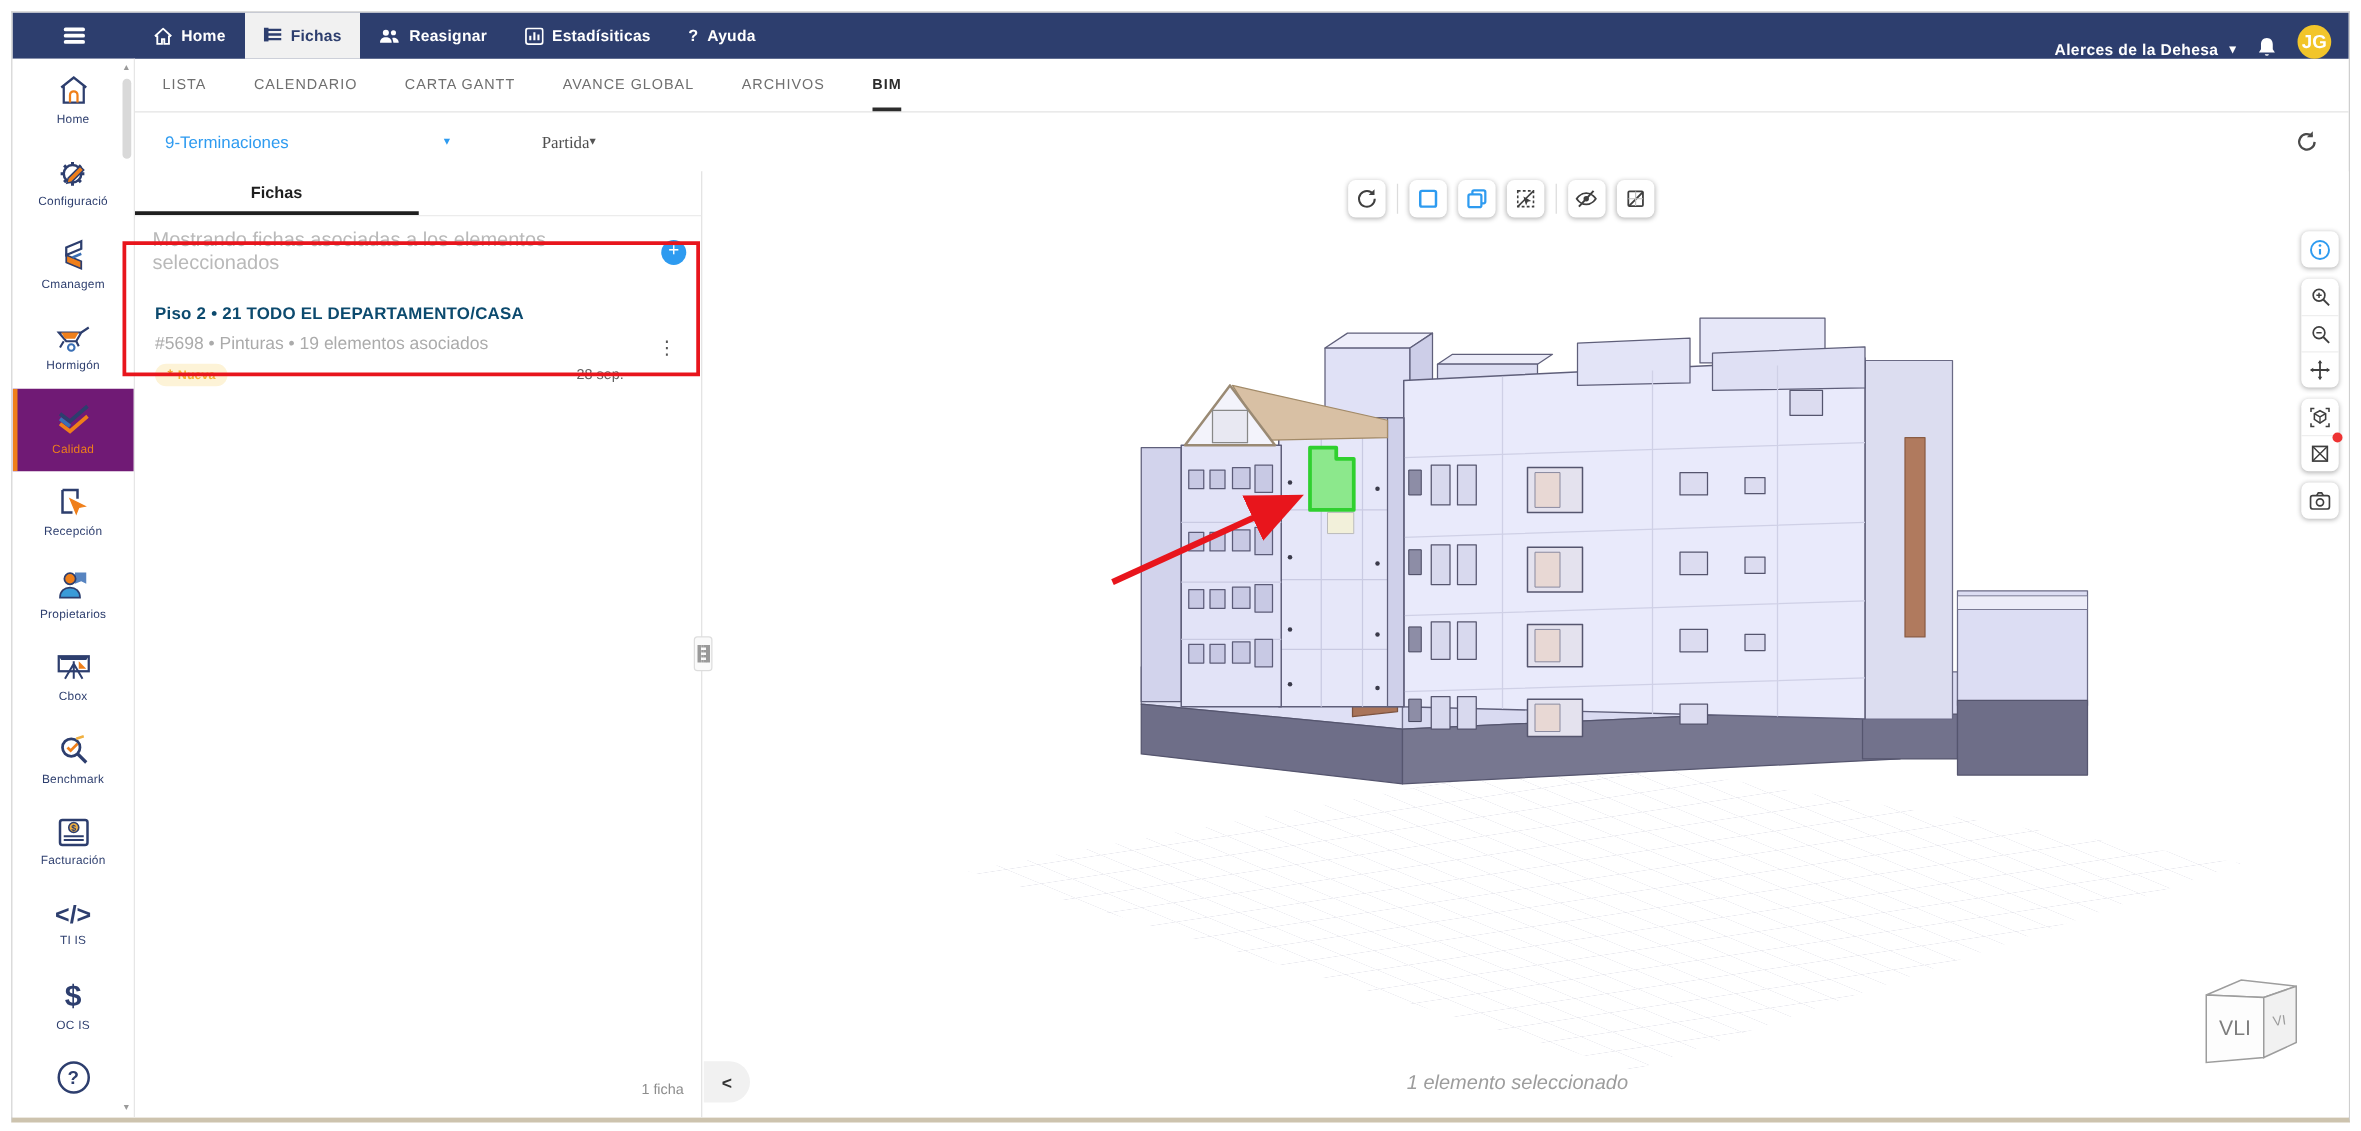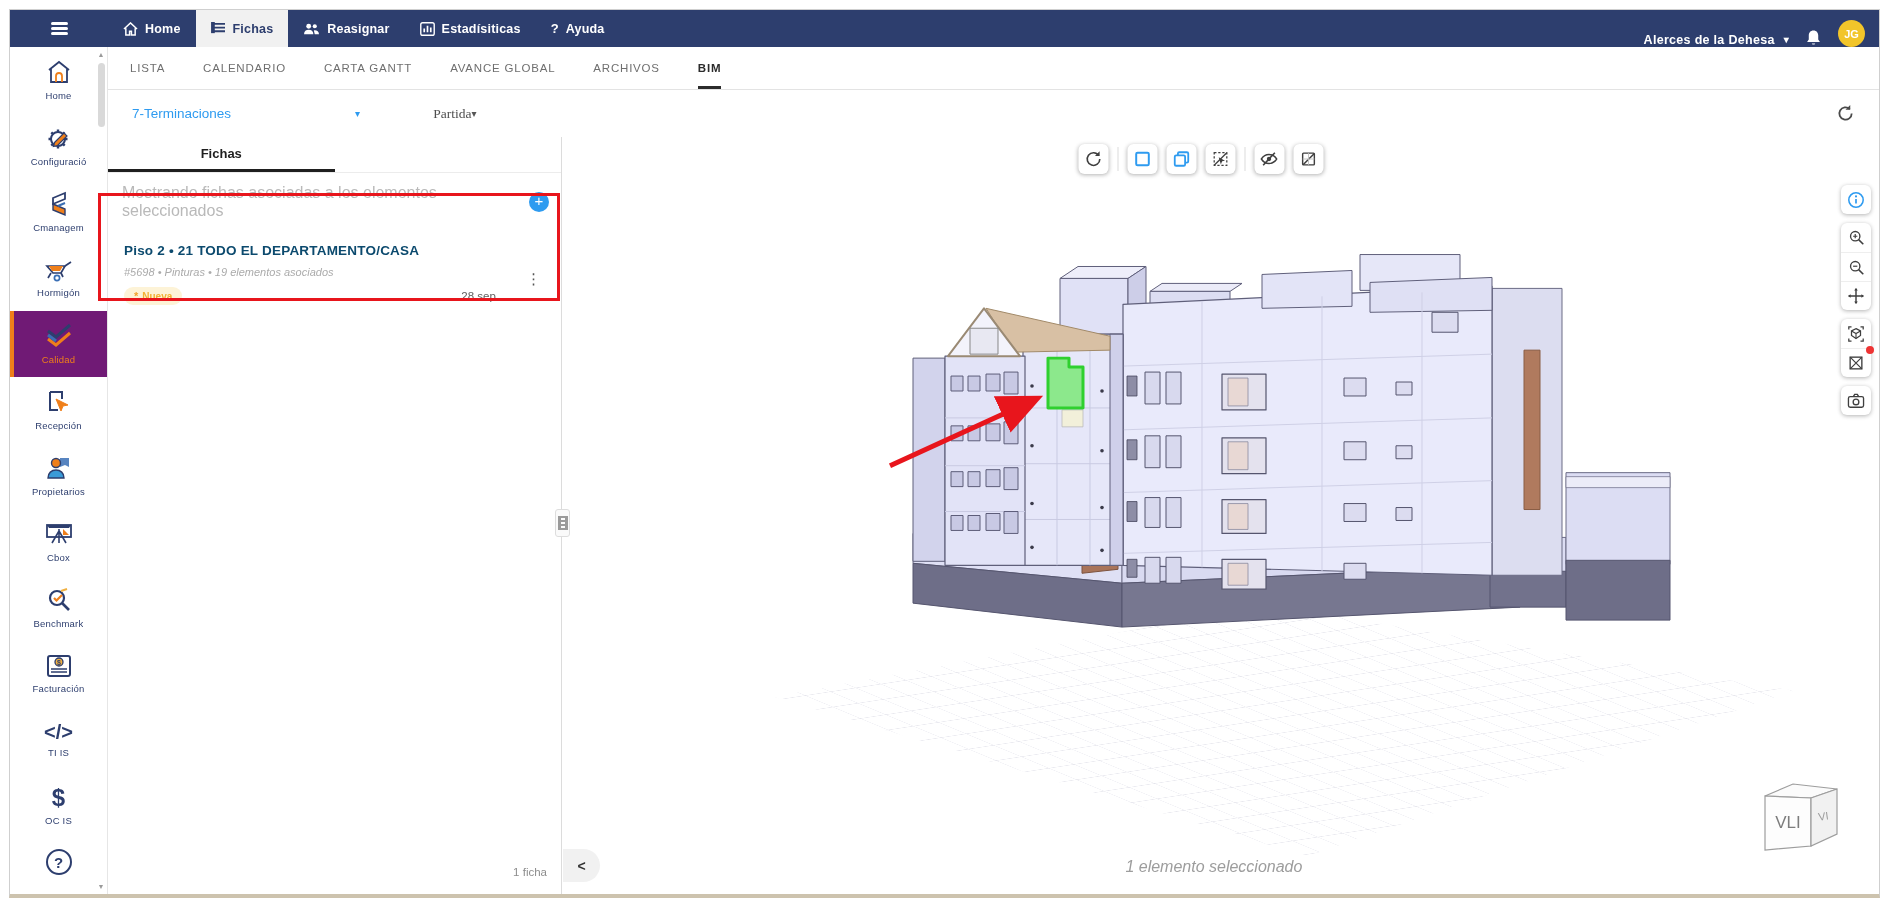--- a/index.html
+++ b/index.html
@@ -14,21 +14,21 @@
   .menu-zone { width:98px; display:flex; align-items:center; justify-content:center; cursor:pointer; }
   .hamburger span { display:block; width:17px; height:2.6px; background:#fff; border-radius:2px; margin:2.6px 0; }
   .nav-items { display:flex; align-items:stretch; }
   .nav-item { display:flex; align-items:center; gap:7px; padding:0 15px; font-size:12.5px; font-weight:700; letter-spacing:.2px; cursor:pointer; }
   .nav-item.active { background:#f1f1f1; color:#2d3e6e; }
   .nav-item svg { display:block; }
   .topnav-right { margin-left:auto; display:flex; align-items:flex-end; gap:16px; padding-right:14px; }
   .project-selector { display:flex; align-items:center; gap:9px; font-size:12.5px; font-weight:700; letter-spacing:.3px; cursor:pointer; }
   .caret { font-size:10px; line-height:1; }
   .bell { cursor:pointer; display:flex; }
-  .avatar { width:27px; height:27px; border-radius:50%; background:#f2c52a; color:#fff; display:flex; align-items:center; justify-content:center; font-size:11px; font-weight:700; cursor:pointer; }
+  .avatar { width:27px; height:27px; border-radius:50%; background:#f2c52a; color:#fff; display:flex; align-items:center; justify-content:center; font-size:15px; font-weight:700; cursor:pointer; }
 
   
   .app-body { flex:1; display:flex; min-height:0; }
 
   
   .rail { width:98px; flex:none; border-right:1px solid #e6e6e6; position:relative; background:#fff; overflow:hidden; }
   .rail-item { height:66px; display:flex; flex-direction:column; align-items:center; justify-content:center; gap:5px; color:#2d3e6e; cursor:pointer; }
   .rail-item .lbl { font-size:9.5px; letter-spacing:.2px; white-space:nowrap; max-width:94px; overflow:hidden; }
   .rail-item.active { background:#701a75; color:#ef7f1a; box-shadow:inset 4px 0 0 #ef7f1a; }
   .rail-item.help { height:46px; }
@@ -58,21 +58,21 @@
   
   .panel { width:454px; flex:none; border-right:1px solid #dcdcdc; position:relative; background:#fff; }
   .panel-tabs { height:36px; display:flex; border-bottom:1px solid #ececec; }
   .ptab { width:50%; display:flex; align-items:center; justify-content:center; font-size:13px; color:#5a5a5a; border-bottom:3px solid transparent; cursor:pointer; }
   .ptab.active { color:#1f1f1f; font-weight:700; border-bottom-color:#1f1f1f; }
   .info-row { display:flex; align-items:center; gap:10px; padding:11px 12px 9px 14px; }
   .info-row .txt { font-size:16px; color:#b9b9b9; flex:1; }
   .plus-btn { width:20px; height:20px; border-radius:50%; background:#2e9bf0; color:#fff; font-size:15px; line-height:18px; text-align:center; cursor:pointer; flex:none; }
   .ficha-card { padding:14px 18px 12px 16px; position:relative; cursor:pointer; }
   .card-title { font-size:13.5px; font-weight:700; color:#0c4a6e; letter-spacing:.2px; }
-  .card-meta { font-size:11px; color:#ababab; margin-top:8px;font-style:italic; }
+  .card-meta { font-size:14px; color:#ababab; margin-top:8px; }
   .badge-row { display:flex; align-items:center; margin-top:9px; }
   .badge { background:#fdf3d7; color:#f2b135; font-size:10px; font-weight:700; border-radius:10px; padding:3px 10px; display:flex; align-items:center; gap:4px; }
   .badge .star { color:#f0a12c; font-size:11px; }
   .card-date { margin-left:auto; margin-right:44px; font-size:11.5px; color:#5f5f5f; }
   .kebab { position:absolute; right:20px; top:42px; font-size:15px; color:#555; cursor:pointer; line-height:1; }
   .panel-count { position:absolute; right:14px; bottom:16px; font-size:11.5px; color:#8d8d8d; }
 
   .collapse-btn { position:absolute; left:455px; bottom:12px; width:37px; height:33px; background:#f1f1f1;
                   border-radius:0 17px 17px 0; display:flex; align-items:center; justify-content:center;
                   font-size:14px; font-weight:700; color:#333; cursor:pointer; z-index:5; }
@@ -276,21 +276,21 @@
         <div class="mtab">LISTA</div>
         <div class="mtab">CALENDARIO</div>
         <div class="mtab">CARTA GANTT</div>
         <div class="mtab">AVANCE GLOBAL</div>
         <div class="mtab">ARCHIVOS</div>
         <div class="mtab active">BIM</div>
       </div>
 
       <div class="filter-row">
         <div class="select phase-select">
-          <span class="val">7-Terminaciones</span>
+          <span class="val">9-Terminaciones</span>
           <span class="caret">▾</span>
         </div>
         <div class="select group-select">
           <span class="val">Partida</span>
           <span class="caret">▾</span>
         </div>
         <div class="refresh-btn">
           <svg width="19" height="19" viewBox="0 0 20 20">
               <path d="M16.5 10a6.5 6.5 0 1 1-2-4.7" fill="none" stroke="#4a4a4a" stroke-width="1.9"></path>
               <path d="M15 1v5h-5z" fill="#4a4a4a"></path>

